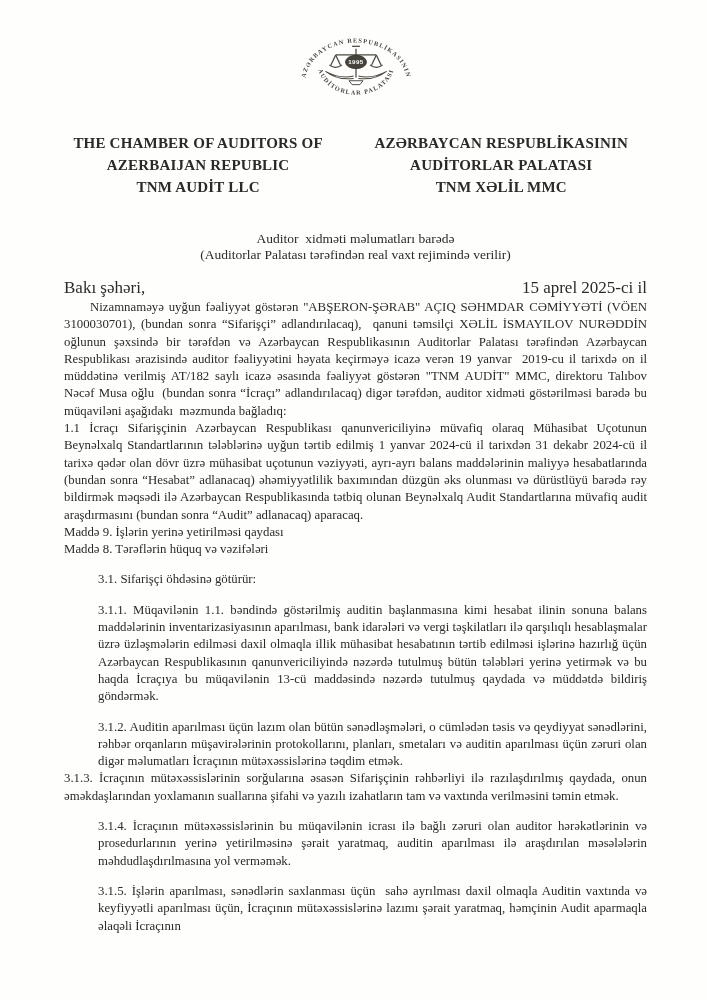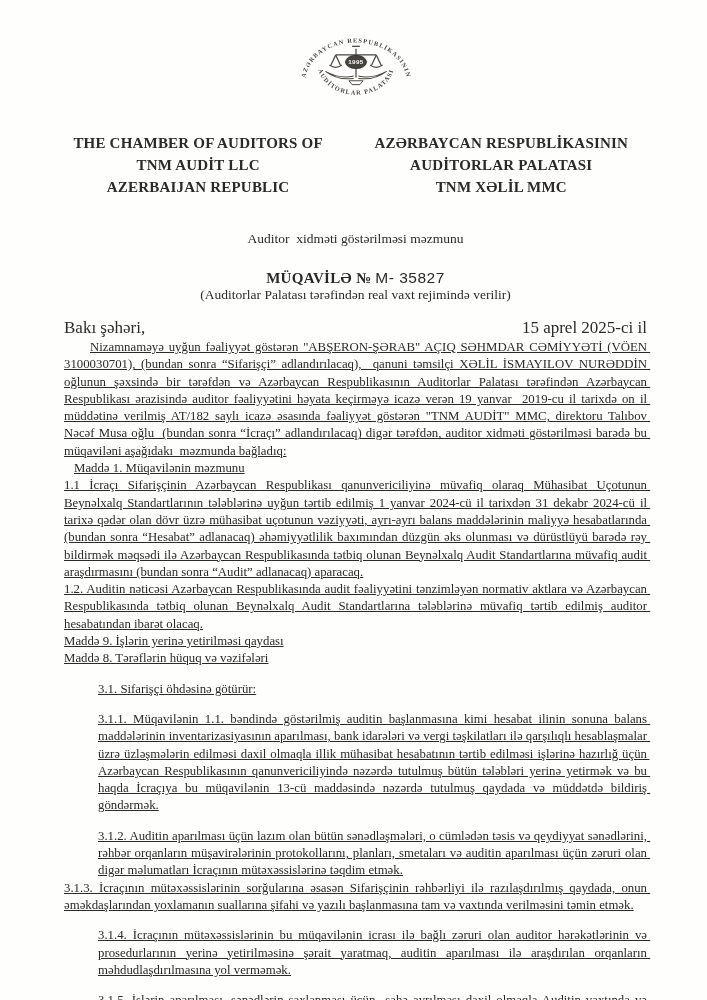--- a/index.html
+++ b/index.html
@@ -80,21 +80,20 @@
     margin-top: 15px;
   }
   
   .body-text { margin-top: 1px; }
   .body-text p {
     margin: 0;
     font-size: 12.8px;
     line-height: 17.3px;
     text-align: justify;
     white-space: pre-wrap;
-    text-decoration: underline;
   }
   .body-text p.first-indent { text-indent: 26px; }
   .body-text p.small-indent { padding-left: 10px; }
   .body-text p.gap-above    { margin-top: 13px; margin-left: 34px; }
 </style>
 </head>
 <body>
 
 <div class="page">
 
@@ -129,50 +128,44 @@
         <path d="M 66 70 L 84 70 L 80 75 L 70 75 Z" stroke-width="1.2"></path>
       </g>
       <ellipse cx="75" cy="46" rx="13.5" ry="8.5" fill="#45423c" stroke="#2f2d29" stroke-width="1"></ellipse>
       <text class="seal-year" x="75" y="49" text-anchor="middle">1995</text>
     </svg>
   </div>
 
   <div class="letterhead">
     <div class="col left">
       <div>THE CHAMBER OF AUDITORS OF</div>
+      <div>AZERBAIJAN REPUBLIC</div>
       <div>TNM AUDİT LLC</div>
-      <div>AZERBAIJAN REPUBLIC</div>
     </div>
     <div class="col right">
       <div>AZƏRBAYCAN RESPUBLİKASININ</div>
       <div>AUDİTORLAR PALATASI</div>
       <div>TNM XƏLİL MMC</div>
     </div>
   </div>
 
-  <div class="subject">Auditor  xidməti göstərilməsi məzmunu</div>
-  <div class="contract-line">
-    <span>MÜQAVİLƏ №</span>
-    <span class="num">M- 35827</span>
-  </div>
+  <div class="subject">Auditor  xidməti məlumatları barədə</div>
   <div class="issuance-note">(Auditorlar Palatası tərəfindən real vaxt rejimində verilir)</div>
 
   <div class="meta-row">
     <span>Bakı şəhəri,</span>
     <span>15 aprel 2025-ci il</span>
   </div>
 
   <div class="body-text">
     <p class="first-indent">Nizamnaməyə uyğun fəaliyyət göstərən "ABŞERON-ŞƏRAB" AÇIQ SƏHMDAR CƏMİYYƏTİ (VÖEN 3100030701), (bundan sonra “Sifarişçi” adlandırılacaq),  qanuni təmsilçi XƏLİL İSMAYILOV NURƏDDİN oğlunun şəxsində bir tərəfdən və Azərbaycan Respublikasının Auditorlar Palatası tərəfindən Azərbaycan Respublikası ərazisində auditor fəaliyyətini həyata keçirməyə icazə verən 19 yanvar  2019-cu il tarixdə on il müddətinə verilmiş AT/182 saylı icazə əsasında fəaliyyət göstərən "TNM AUDİT" MMC, direktoru Talıbov Nəcəf Musa oğlu  (bundan sonra “İcraçı” adlandırılacaq) digər tərəfdən, auditor xidməti göstərilməsi barədə bu müqaviləni aşağıdakı  məzmunda bağladıq:</p>
-    <p class="small-indent">Maddə 1. Müqavilənin məzmunu</p>
     <p>1.1 İcraçı Sifarişçinin Azərbaycan Respublikası qanunvericiliyinə müvafiq olaraq Mühasibat Uçotunun Beynəlxalq Standartlarının tələblərinə uyğun tərtib edilmiş 1 yanvar 2024-cü il tarixdən 31 dekabr 2024-cü il tarixə qədər olan dövr üzrə mühasibat uçotunun vəziyyəti, ayrı-ayrı balans maddələrinin maliyyə hesabatlarında (bundan sonra “Hesabat” adlanacaq) əhəmiyyətlilik baxımından düzgün əks olunması və dürüstlüyü barədə rəy bildirmək məqsədi ilə Azərbaycan Respublikasında tətbiq olunan Beynəlxalq Audit Standartlarına müvafiq audit araşdırmasını (bundan sonra “Audit” adlanacaq) aparacaq.</p>
-    <p>1.2. Auditin nəticəsi Azərbaycan Respublikasında audit fəaliyyətini tənzimləyən normativ aktlara və Azərbaycan Respublikasında tətbiq olunan Beynəlxalq Audit Standartlarına tələblərinə müvafiq tərtib edilmiş auditor hesabatından ibarət olacaq.</p>
     <p>Maddə 9. İşlərin yerinə yetirilməsi qaydası</p>
     <p>Maddə 8. Tərəflərin hüquq və vəzifələri</p>
     <p class="gap-above">3.1. Sifarişçi öhdəsinə götürür:</p>
     <p class="gap-above">3.1.1. Müqavilənin 1.1. bəndində göstərilmiş auditin başlanmasına kimi hesabat ilinin sonuna balans maddələrinin inventarizasiyasının aparılması, bank idarələri və vergi təşkilatları ilə qarşılıqlı hesablaşmalar üzrə üzləşmələrin edilməsi daxil olmaqla illik mühasibat hesabatının tərtib edilməsi işlərinə hazırlığ üçün Azərbaycan Respublikasının qanunvericiliyində nəzərdə tutulmuş bütün tələbləri yerinə yetirmək və bu haqda İcraçıya bu müqavilənin 13-cü maddəsində nəzərdə tutulmuş qaydada və müddətdə bildiriş göndərmək.</p>
     <p class="gap-above">3.1.2. Auditin aparılması üçün lazım olan bütün sənədləşmələri, o cümlədən təsis və qeydiyyat sənədlərini, rəhbər orqanların müşavirələrinin protokollarını, planları, smetaları və auditin aparılması üçün zəruri olan digər məlumatları İcraçının mütəxəssislərinə təqdim etmək.</p>
-    <p>3.1.3. İcraçının mütəxəssislərinin sorğularına əsasən Sifarişçinin rəhbərliyi ilə razılaşdırılmış qaydada, onun əməkdaşlarından yoxlamanın suallarına şifahi və yazılı başlanmasına tam və vaxtında verilməsini təmin etmək.</p>
-    <p class="gap-above">3.1.4. İcraçının mütəxəssislərinin bu müqavilənin icrası ilə bağlı zəruri olan auditor hərəkətlərinin və prosedurlarının yerinə yetirilməsinə şərait yaratmaq, auditin aparılması ilə araşdırılan orqanların məhdudlaşdırılmasına yol verməmək.</p>
+    <p>3.1.3. İcraçının mütəxəssislərinin sorğularına əsasən Sifarişçinin rəhbərliyi ilə razılaşdırılmış qaydada, onun əməkdaşlarından yoxlamanın suallarına şifahi və yazılı izahatların tam və vaxtında verilməsini təmin etmək.</p>
+    <p class="gap-above">3.1.4. İcraçının mütəxəssislərinin bu müqavilənin icrası ilə bağlı zəruri olan auditor hərəkətlərinin və prosedurlarının yerinə yetirilməsinə şərait yaratmaq, auditin aparılması ilə araşdırılan məsələlərin məhdudlaşdırılmasına yol verməmək.</p>
     <p class="gap-above">3.1.5. İşlərin aparılması, sənədlərin saxlanması üçün  sahə ayrılması daxil olmaqla Auditin vaxtında və keyfiyyətli aparılması üçün, İcraçının mütəxəssislərinə lazımı şərait yaratmaq, həmçinin Audit aparmaqla əlaqəli İcraçının</p>
   </div>
 
 </div>
 
 </body></html>

